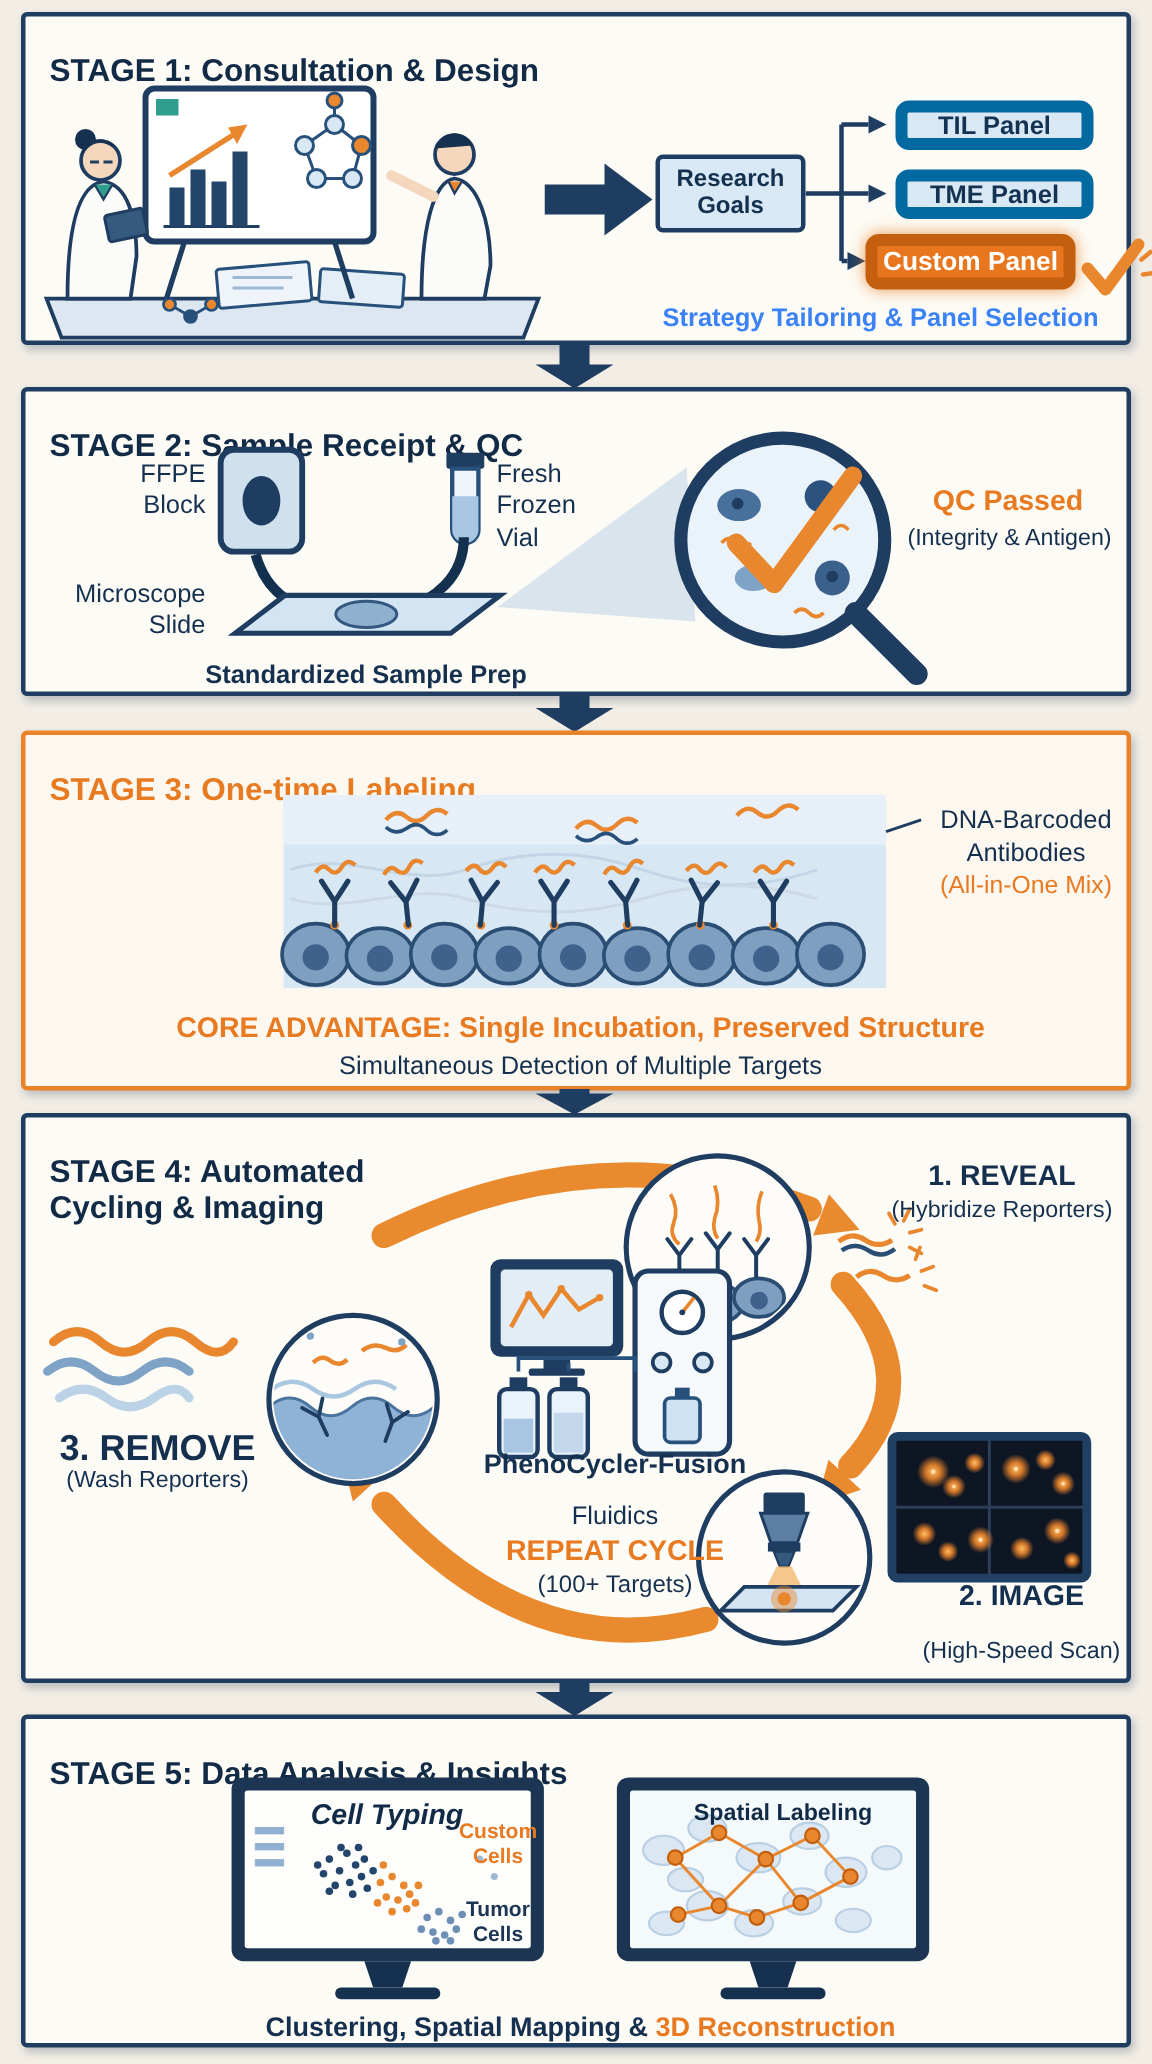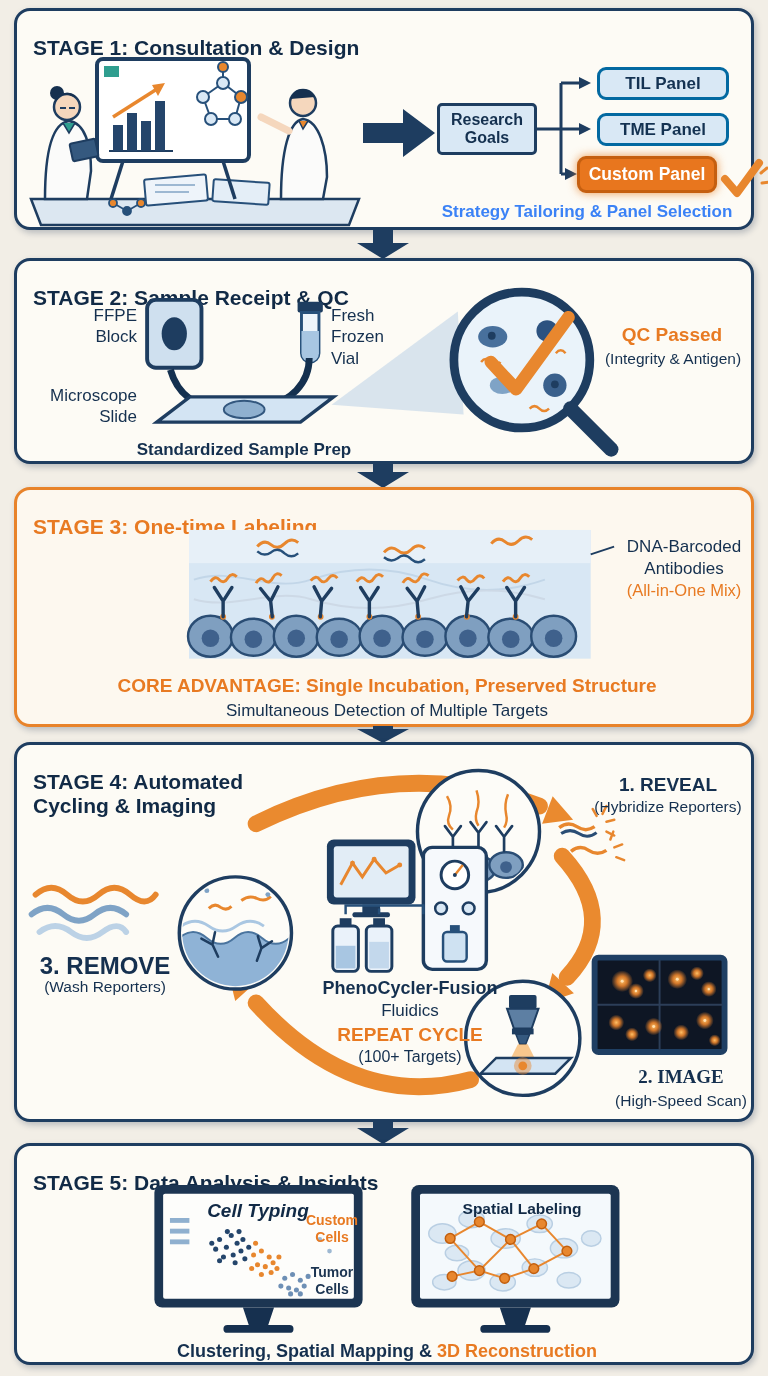--- a/index.html
+++ b/index.html
@@ -1,29 +1,29 @@
 <!DOCTYPE html>
 <html><head>
 <meta charset="utf-8">
 <style>
   html,body{margin:0;padding:0;background:#e9e5dc;}
   .poster{position:relative;width:768px;height:1376px;background:#f2eee6;
     font-family:"Liberation Sans",sans-serif;overflow:hidden;}
   .stage{position:absolute;left:14px;width:740px;background:#fdfbf5;
-    border:3px solid #1e3d60;border-radius:16px;box-sizing:border-box;
+    border:3px solid #1e3d60;border-radius:4px;box-sizing:border-box;
     box-shadow:2px 3px 6px rgba(20,40,70,.25);}
   .stage.orange-border{border-color:#e8832a;background:#fdf8ef;}
   .stage-title{position:absolute;left:16px;top:8px;font-size:21px;font-weight:bold;color:#112a46;}
   .t{position:absolute;font-size:17px;color:#15304f;line-height:1.25;}
   .c{text-align:center}.rt{text-align:right}
   .b{font-weight:bold}
   .or{color:#e87a22}
   .sm{font-size:15.5px}
   .fill{position:absolute;left:0;top:0;width:100%;height:100%;}
-  .pill{position:absolute;border:3px solid #0369a1;border-radius:9px;background:#d9e8f5;
+  .pill{position:absolute;border:8px solid #0369a1;border-radius:9px;background:#d9e8f5;
     display:flex;align-items:center;justify-content:center;font-weight:bold;color:#143252;
     font-size:17px;box-sizing:border-box;}
   .pill.custom{background:#e8761e;border-color:#c55f10;color:#fff;
     box-shadow:0 0 10px rgba(232,130,40,.8);font-size:17.5px;}
   .rg{position:absolute;left:420px;top:92px;width:100px;height:52px;background:#d9e8f5;
     border:3px solid #1e3d60;border-radius:5px;display:flex;align-items:center;justify-content:center;
     text-align:center;font-size:16px;font-weight:600;color:#14304f;box-sizing:border-box;line-height:1.15;}
   .down-arrow{position:absolute;left:357px;}
 </style>
 </head>
@@ -422,26 +422,26 @@
           </g>
           <circle cx="190" cy="148" r="2.5" fill="#7fa3c6"></circle>
             <circle cx="252" cy="152" r="2.5" fill="#7fa3c6"></circle>
         </g>
       </g>
     </svg>
 
     <div class="t c b" style="left:566px;top:28px;width:170px;font-size:19px;">1. REVEAL</div>
     <div class="t c sm" style="left:566px;top:52px;width:170px;">(Hybridize Reporters)</div>
 
-    <div class="t c b" style="left:298px;top:232px;width:190px;font-size:18px;text-align:center;">PhenoCycler-Fusion</div>
+    <div class="t c b" style="left:298px;top:220px;width:190px;font-size:18px;text-align:center;">PhenoCycler-Fusion</div>
     <div class="t c" style="left:298px;top:255px;width:190px;">Fluidics</div>
     <div class="t c b or" style="left:298px;top:278px;width:190px;font-size:19px;">REPEAT CYCLE</div>
     <div class="t c" style="left:298px;top:302px;width:190px;font-size:16px;">(100+ Targets)</div>
 
-    <div class="t c b" style="left:589px;top:320px;width:150px;font-size:19px;font-family:Liberation Serif, serif;">2. IMAGE</div>
+    <div class="t c b" style="left:589px;top:308px;width:150px;font-size:19px;">2. IMAGE</div>
     <div class="t c sm" style="left:581px;top:346px;width:166px;">(High-Speed Scan)</div>
 
     <div class="t c b" style="left:8px;top:206px;width:160px;font-size:24px;">3. REMOVE</div>
     <div class="t c sm" style="left:2px;top:232px;width:172px;">(Wash Reporters)</div>
   </section>
 
   <svg class="down-arrow" style="top:1120px;width:52px;height:24px;" viewBox="0 0 52 24">
     <polygon points="16,0 36,0 36,8 52,8 26,24 0,8 16,8" fill="#1e3d60"></polygon>
   </svg>
 

